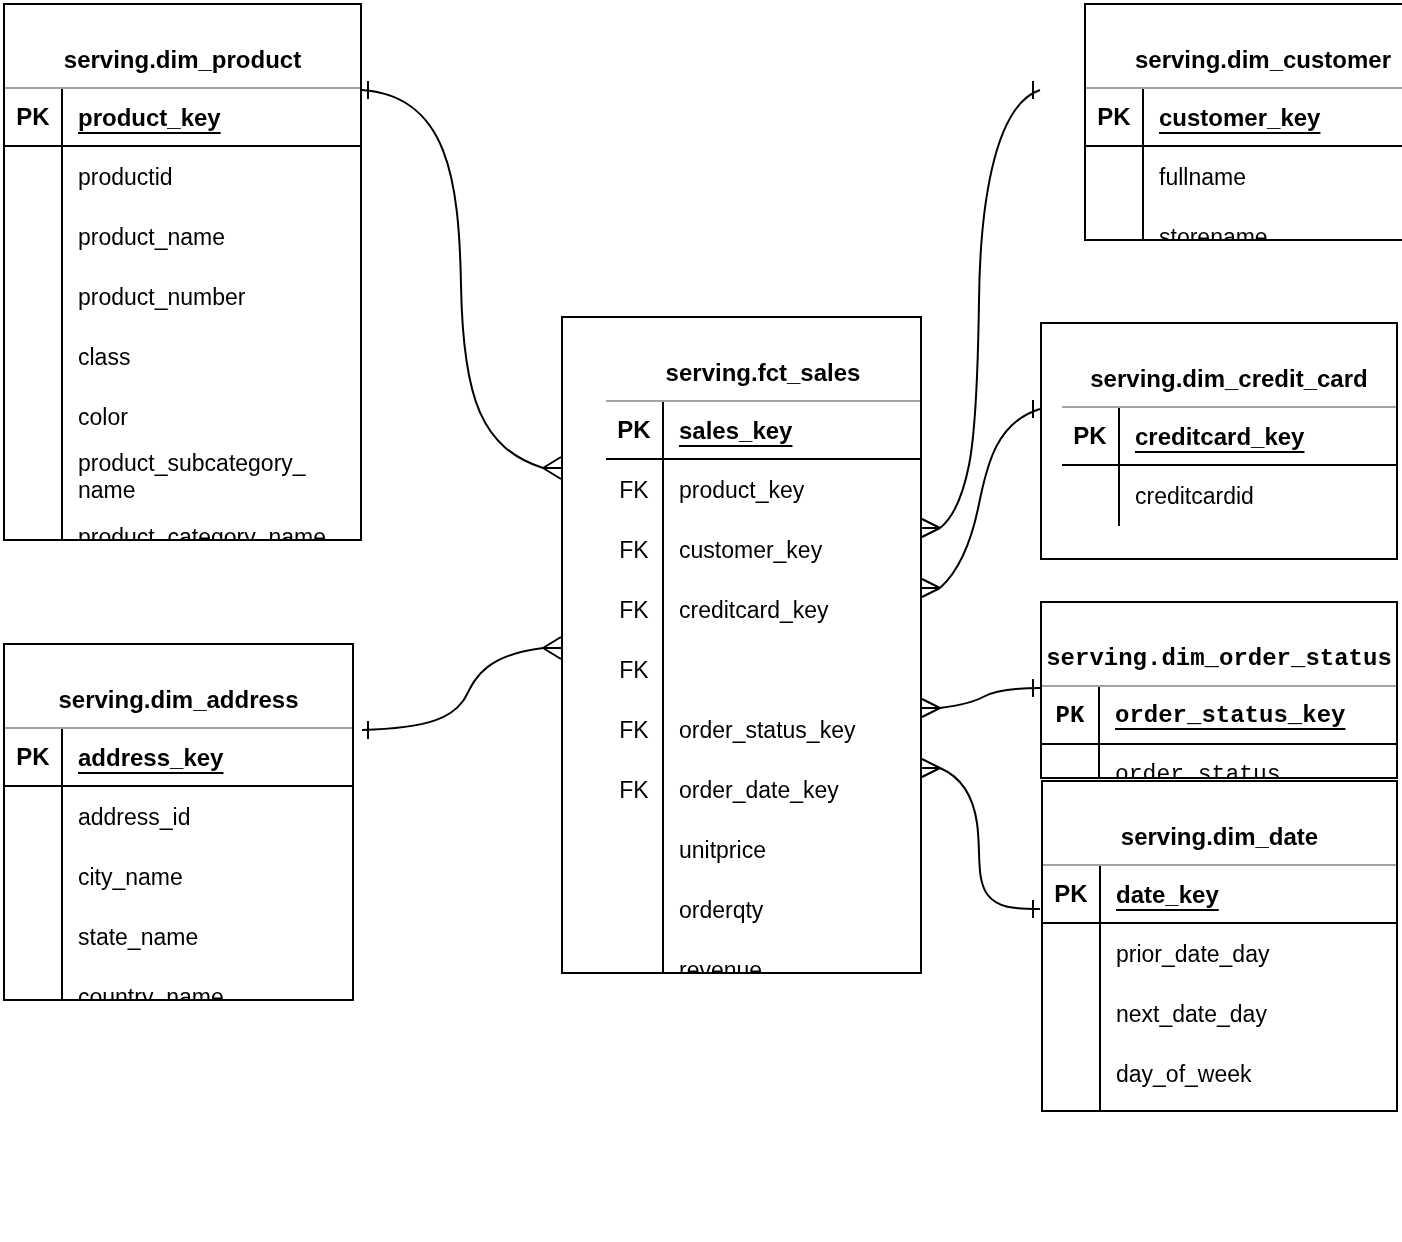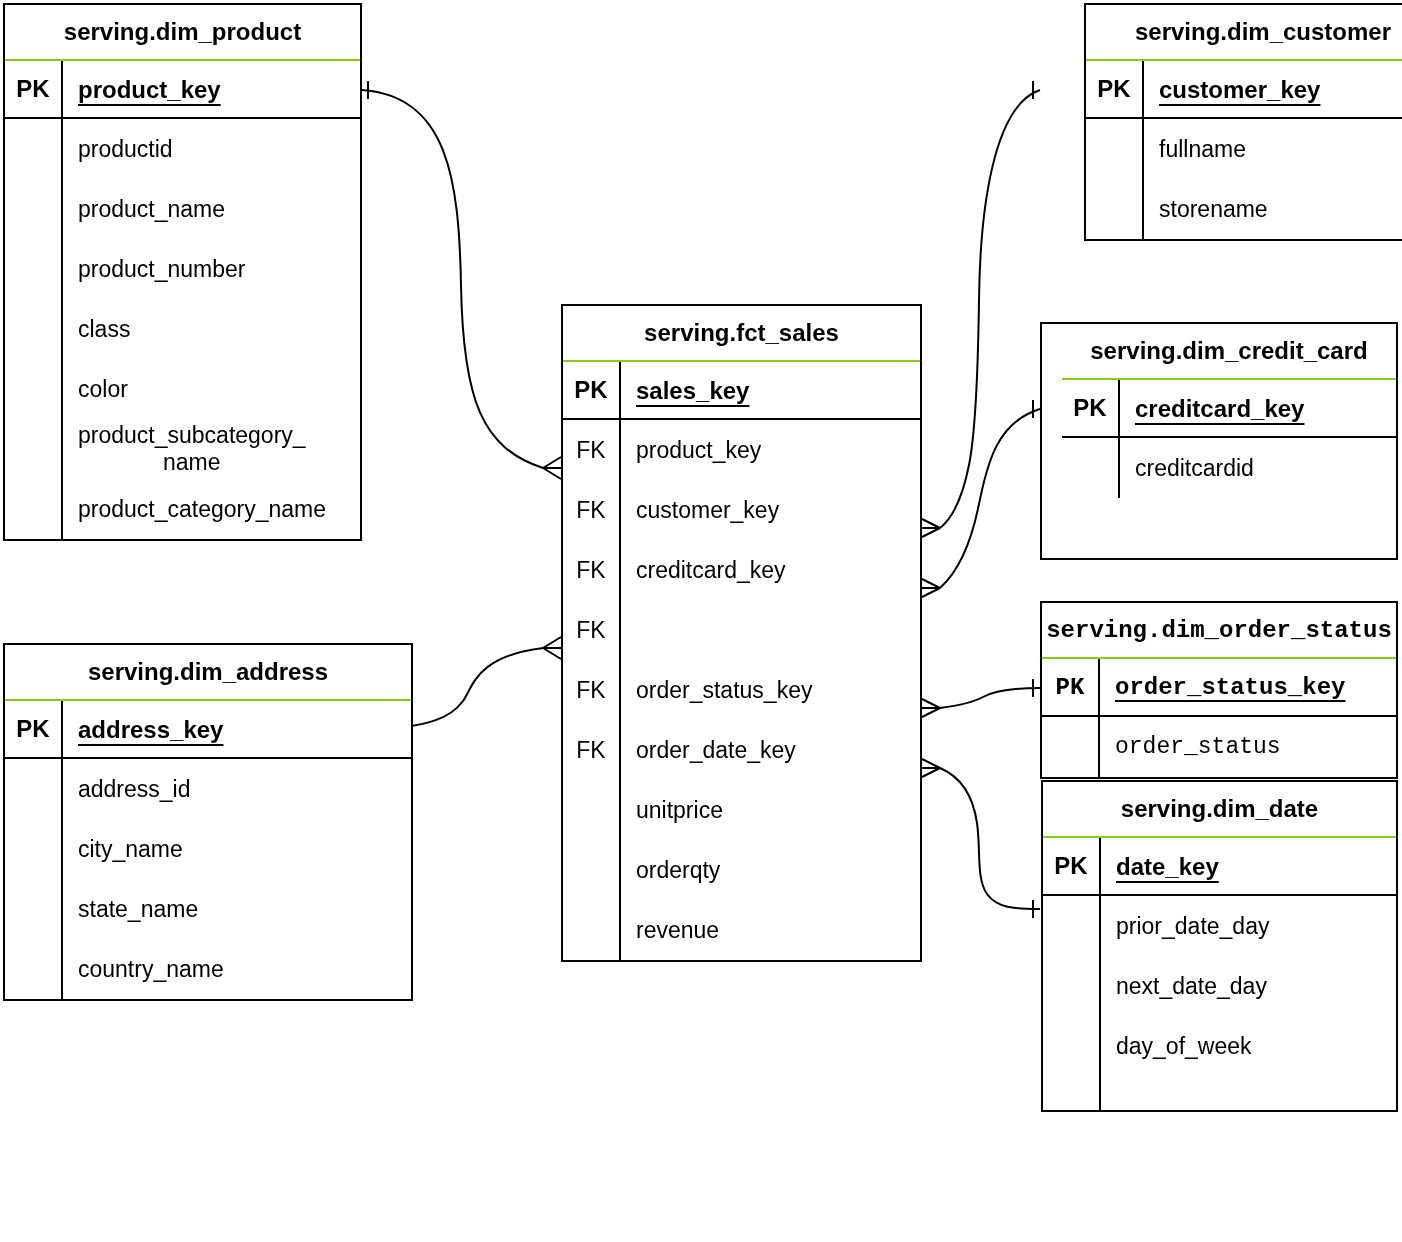--- a/index.html
+++ b/index.html
@@ -16,34 +16,35 @@
   .etable {
     position: absolute;
     background: #ffffff;
     border: 2px solid #000000;
     box-sizing: border-box;
     overflow: hidden;
   }
   .t-title {
     height: 56px;
     box-sizing: border-box;
-    border-bottom: 2px solid #84cc16;
+    border-bottom: 2px solid #a3a3a3;
     display: flex;
     align-items: center;
     justify-content: center;
     font-weight: bold;
     font-size: 24px;
+    margin-top: 28px;
   }
   .t-row { display: flex; box-sizing: border-box; }
   .t-row.pk {
     height: 58px;
     border-bottom: 2px solid #000000;
     font-weight: bold;
   }
-  .t-row.body { height: 60px; text-align: center; }
+  .t-row.body { height: 60px; }
   .t-key {
     flex: 0 0 58px;
     width: 58px;
     box-sizing: border-box;
     border-right: 2px solid #000000;
     display: flex;
     align-items: center;
     justify-content: center;
     font-size: 23px;
   }
@@ -154,21 +155,21 @@
     <div class="t-row body">
       <div class="t-key"></div>
       <div class="t-field">fullname</div>
     </div>
     <div class="t-row body">
       <div class="t-key"></div>
       <div class="t-field">storename</div>
     </div>
   </div>
 
-  <div class="etable" style="left:561px; top:304px; width:361px; height:658px;">
+  <div class="etable" style="left:561px; top:316px; width:361px; height:658px;padding-left:43px;">
     <div class="t-title">serving.fct_sales</div>
     <div class="t-row pk">
       <div class="t-key">PK</div>
       <div class="t-field">sales_key</div>
     </div>
     <div class="t-row body">
       <div class="t-key">FK</div>
       <div class="t-field">product_key</div>
     </div>
     <div class="t-row body">
@@ -245,21 +246,21 @@
     <div class="t-row body">
       <div class="t-key"></div>
       <div class="t-field">day_of_week</div>
     </div>
     <div class="t-row body">
       <div class="t-key"></div>
       <div class="t-field">...</div>
     </div>
   </div>
 
-  <div class="etable" style="left:3px; top:643px; width:410px; height:358px;">
+  <div class="etable" style="left:3px; top:643px; width:351px; height:358px;">
     <div class="t-title">serving.dim_address</div>
     <div class="t-row pk">
       <div class="t-key">PK</div>
       <div class="t-field">address_key</div>
     </div>
     <div class="t-row body">
       <div class="t-key"></div>
       <div class="t-field">address_id</div>
     </div>
     <div class="t-row body">

